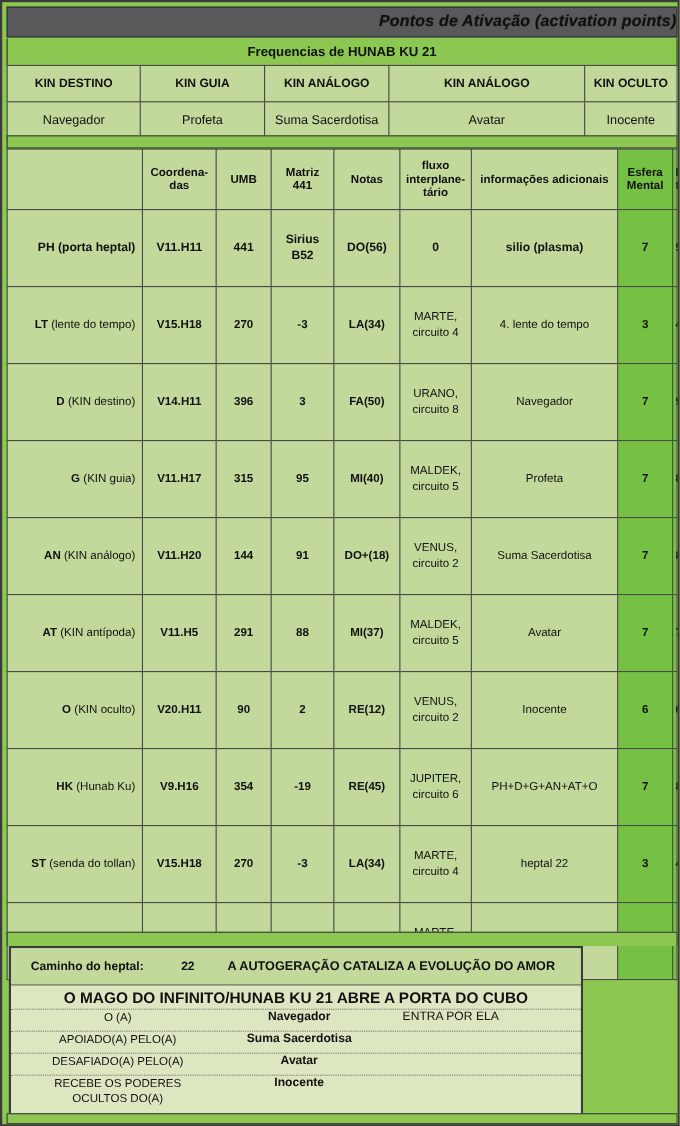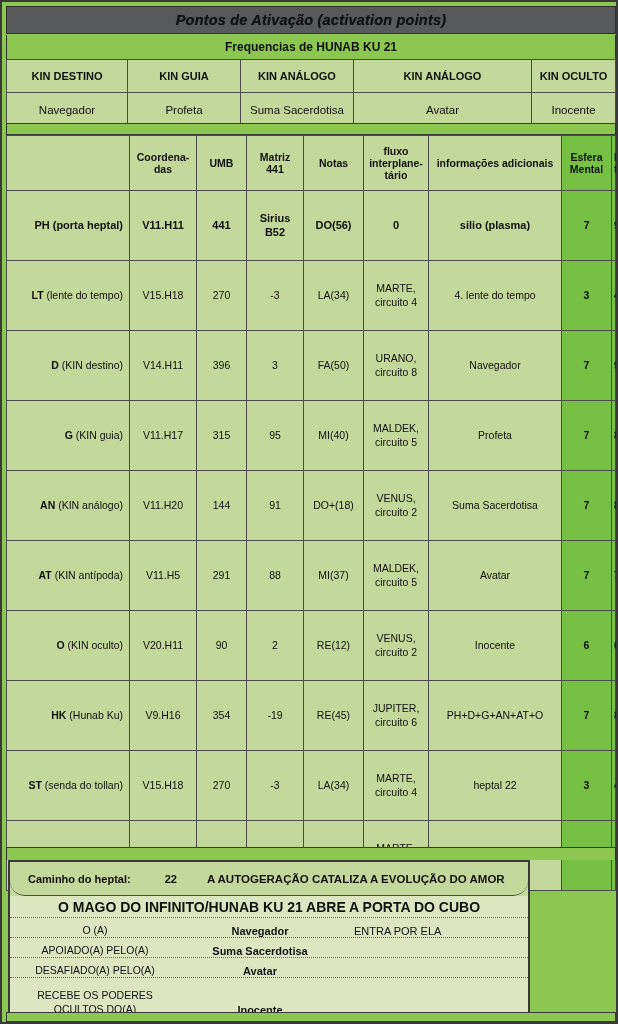--- a/index.html
+++ b/index.html
@@ -23,21 +23,21 @@
   
   .title-bar {
     position: absolute;
     left: 4px; top: 4px;
     width: 610px; height: 28px;
     background: #58595B;
     border: 1px solid #2e2e2e;
     box-sizing: border-box;
     display: flex;
     align-items: center;
-    justify-content: center;
+    justify-content: flex-end;
   }
   .title-bar-text {
     font-size: 14.5px;
     font-weight: bold;
     font-style: italic;
     color: #101010;
     letter-spacing: .2px;
     text-shadow: 0 0 1px rgba(0,0,0,.45);
   }
 
@@ -134,21 +134,21 @@
     font-size: 11px;
   }
   td.c-label {
     text-align: right;
     padding-right: 6px;
     font-size: 11px;
   }
   td.c-label .code { font-weight: bold; margin-top: 41px; }
   td.c-label .desc { font-weight: normal; }
   tr.row-bold td.c-label .desc { font-weight: bold; }
-  td.c-coord, td.c-umb, td.c-matriz, td.c-notas { font-weight: normal; font-size: 11px; }
+  td.c-coord, td.c-umb, td.c-matriz, td.c-notas { font-weight: bold; font-size: 11px; }
   td.c-fluxo { font-size: 10.5px; }
   td.c-info { font-size: 9px; }
   tr.row-bold td.c-info { font-size: 11px; font-weight: bold; text-align: center; }
   td.accent { font-weight: bold; font-size: 11px; }
 
   
   .footer {
     position: absolute;
     left: 6px; top: 858px;
     width: 522px;
@@ -156,44 +156,44 @@
     box-sizing: border-box;
     background: #C3D89B;
   }
   .heptal-row {
     height: 34px;
     display: flex;
     align-items: center;
     background: #C3D89B;
     border-bottom: 1px solid #4a4a4a;
     box-sizing: border-box;
-    border-radius: 15px;
   }
   .heptal-label { margin-left: 18px; font-size: 11px; font-weight: bold; color:#111; }
   .heptal-value { margin-left: 34px; font-size: 11px; font-weight: bold; color:#111; }
   .heptal-phrase { margin-left: 30px; font-size: 11.5px; font-weight: bold; color:#111; }
 
   .mantra-row {
     height: 22px;
     display: flex;
     align-items: center;
     justify-content: center;
     background: #DCE7C2;
     border-bottom: 1px dotted #6a6a6a;
     box-sizing: border-box;
   }
   .mantra-text { font-size: 14px; font-weight: bold; color:#111; }
 
   .role-row {
     display: flex;
-    align-items: flex-end;
+    align-items: flex-start;
     height: 20px;
     background: #DCE7C2;
     border-bottom: 1px dotted #6a6a6a;
     box-sizing: border-box;
+    padding-left: 12px;
   }
   .role-row.tall { height: 38px; }
   .role-row:last-child { border-bottom: none; }
   .role-key {
     width: 170px;
     text-align: center;
     font-size: 10.5px;
     color: #111;
     line-height: 1.35;
   }

